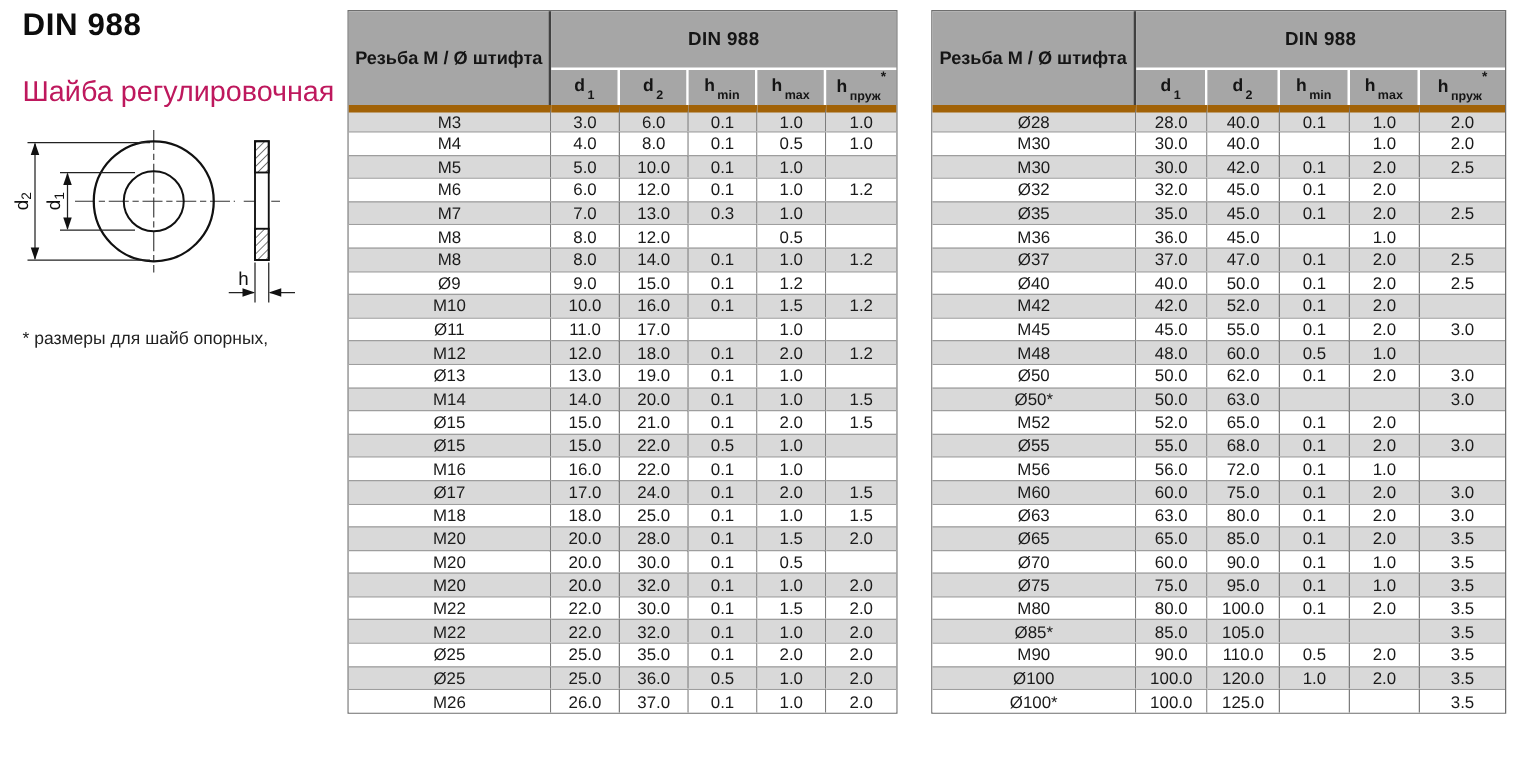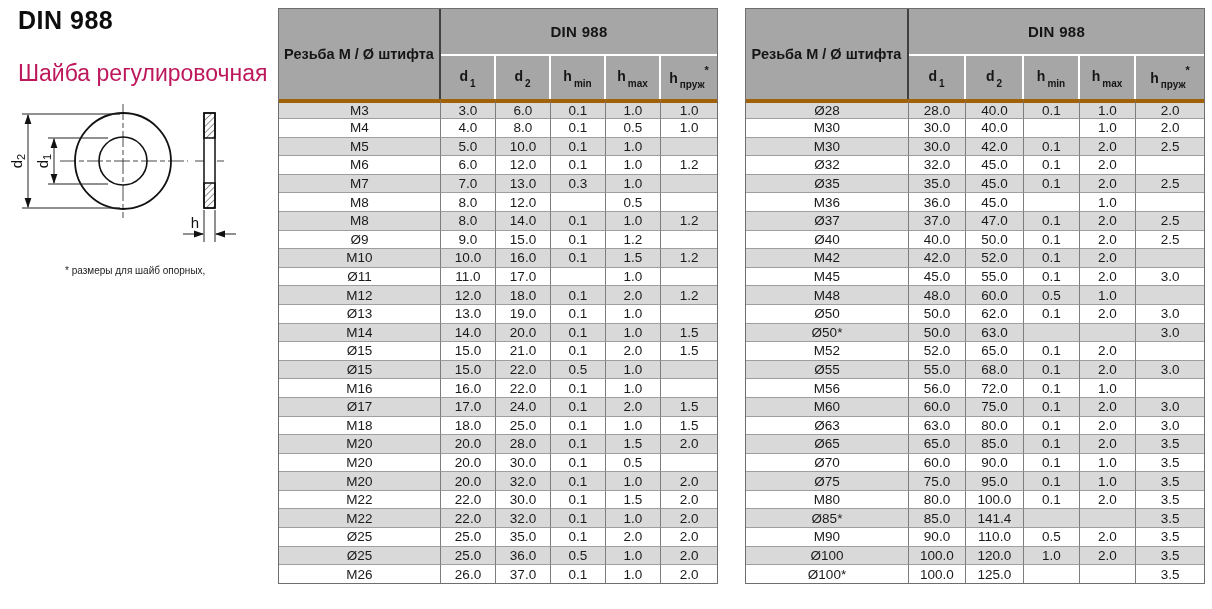--- a/index.html
+++ b/index.html
@@ -21,54 +21,54 @@
     position:absolute;left:18px;top:6px;margin:0;
     font-size:25px;font-weight:bold;letter-spacing:.5px;color:#0d0d0d;
   }
   .page-subtitle{
     position:absolute;left:18px;top:60px;margin:0;
     font-size:23px;font-weight:400;color:#be185d;
   }
   .diagram{position:absolute;left:8px;top:100px;}
   .footnote{
     position:absolute;left:18px;top:260px;
-    font-size:10px;line-height:21px;color:#222;margin-left:47px;
+    font-size:14px;line-height:21px;color:#222;
   }
   .tbl-wrap{
     position:absolute;top:8px;border:1px solid var(--border-dark);background:#fff;
   }
   .tbl-wrap.left{left:278px;width:440px;}
   .tbl-wrap.right{left:745px;width:460px;}
   table{
     border-collapse:separate;border-spacing:0;table-layout:fixed;width:100%;
   }
   thead th{
     background:var(--header-bg);font-weight:bold;text-align:center;
     color:#151515;padding:0 2px;
   }
   th.name-head{
     font-size:14.5px;border-right:2px solid #404040;
   }
   th.group-head{
     font-size:15px;height:47px;border-bottom:2px solid #fff;letter-spacing:.3px;
   }
   tr.sub-row th{
-    font-size:14px;height:43px;border-right:2px solid #fff;margin-left:26px;
+    font-size:14px;height:28px;border-right:2px solid #fff;margin-left:26px;
   }
   tr.sub-row th:last-child{border-right:none;text-align:center;}
   tr.sub-row th sub{font-size:10px;font-weight:bold;position:relative;top:2px;}
   tr.sub-row th sup{font-size:11px;font-weight:bold;position:relative;top:-3px;}
   tbody td{
     height:18.6px;padding:0 2px;font-size:13.5px;text-align:center;
     border-right:1px solid var(--border-v);
     border-top:1px solid var(--border-h);
     white-space:nowrap;overflow:hidden;
   }
   tbody td:last-child{border-right:none;}
-  tbody tr:first-child td{border-top:4px solid #a16207;}
+  tbody tr:first-child td{border-top:6px solid #a16207;}
   tbody tr.row-gray td{background:var(--row-gray);}
   tbody tr.row-white td{background:var(--row-white);}
 </style>
 </head>
 <body>
 
 <h1 class="page-title">DIN 988</h1>
 <h2 class="page-subtitle">Шайба регулировочная</h2>
 
 <svg class="diagram" width="255" height="158" viewBox="0 0 255 158">
@@ -554,21 +554,21 @@
           <td>M80</td>
           <td>80.0</td>
           <td>100.0</td>
           <td>0.1</td>
           <td>2.0</td>
           <td>3.5</td>
         </tr>
         <tr class="row-gray">
           <td>Ø85*</td>
           <td>85.0</td>
-          <td>141.4</td>
+          <td>105.0</td>
           <td></td>
           <td></td>
           <td>3.5</td>
         </tr>
         <tr class="row-white">
           <td>M90</td>
           <td>90.0</td>
           <td>110.0</td>
           <td>0.5</td>
           <td>2.0</td>

